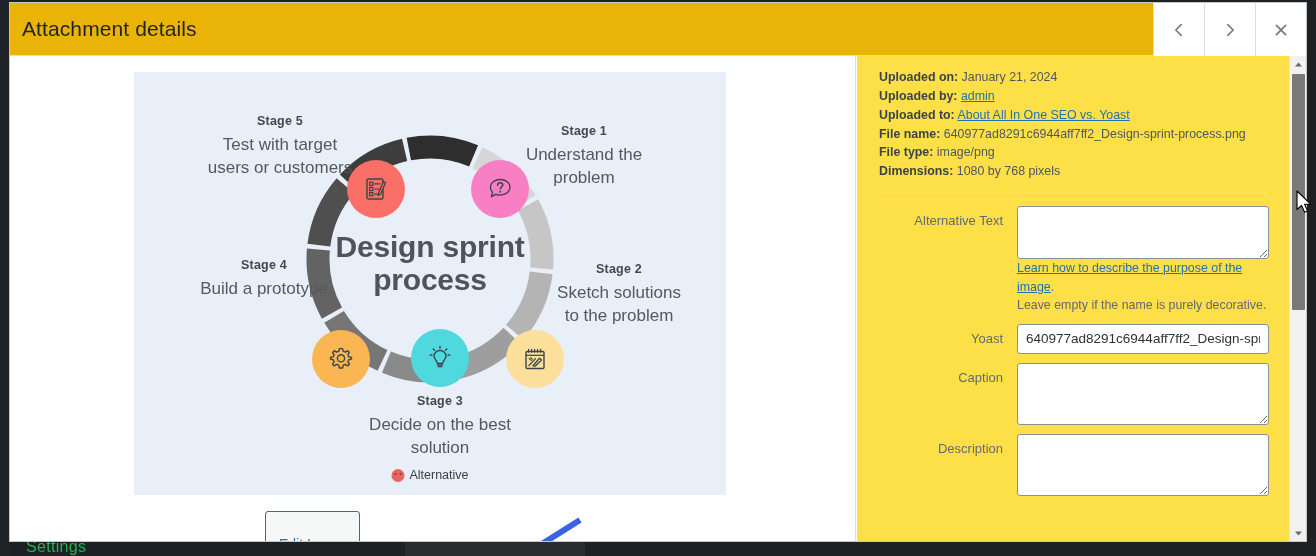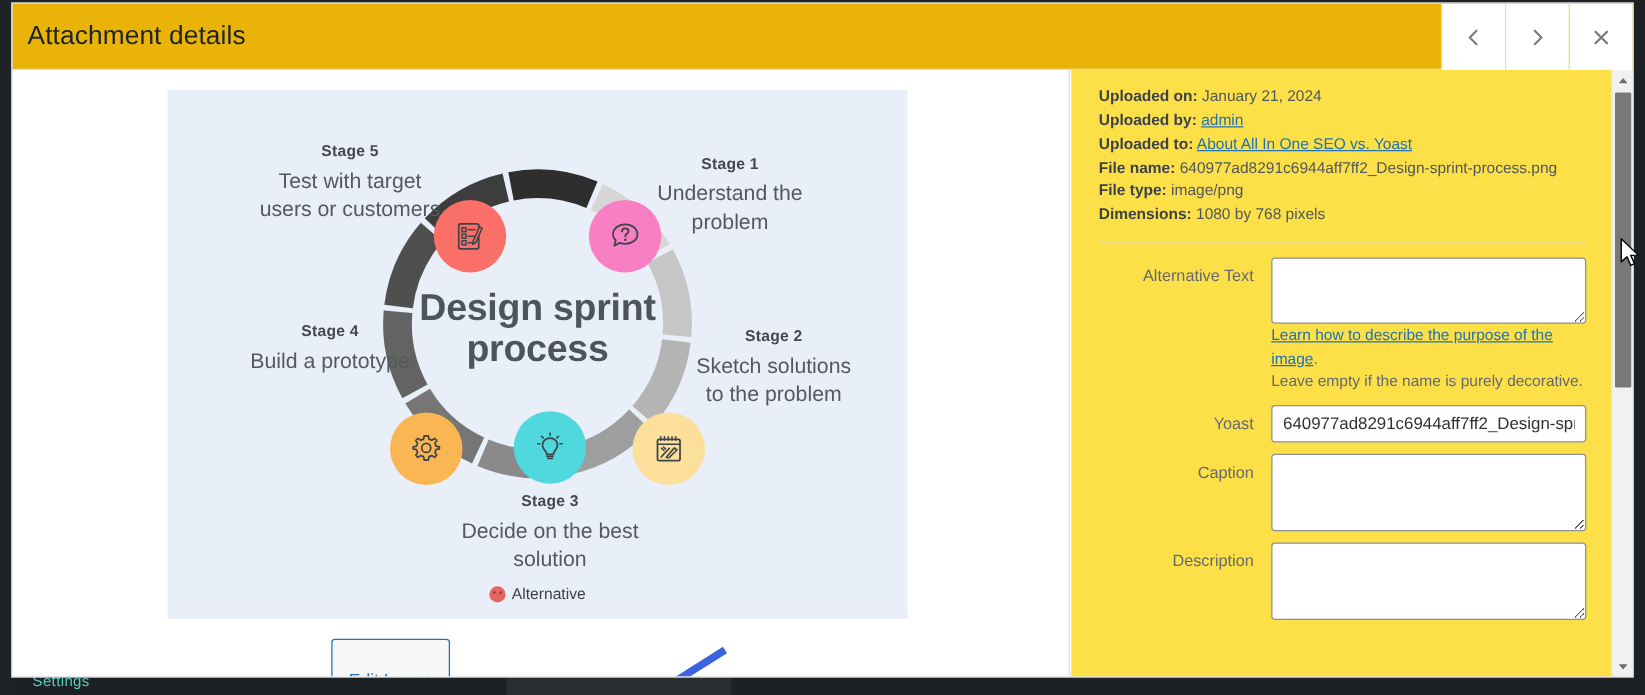--- a/index.html
+++ b/index.html
@@ -11,21 +11,21 @@
   }
 
   
   #backdrop { position: absolute; inset: 0; background: #1d2124; }
   #wp-sidebar-sliver {
     position: absolute; left: 0; top: 0; width: 9px; height: 556px;
     background: #1d2327;
   }
   #backdrop-settings-text {
     position: absolute; left: 26px; top: 538px;
-    font-size: 12px; color: #5eead4; letter-spacing: .3px;
+    font-size: 16px; color: #22c55e; letter-spacing: .3px;
     white-space: nowrap; opacity: .85;
   }
   #backdrop-strip {
     position: absolute; left: 405px; top: 541px; width: 180px; height: 15px;
     background: #2a2d30;
   }
 
   
   #modal {
     position: absolute; left: 9px; top: 2px;

